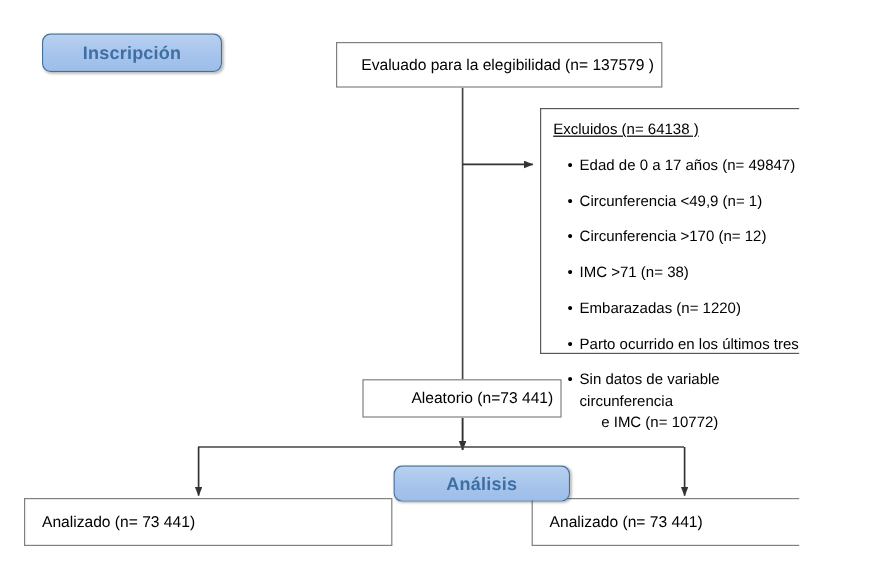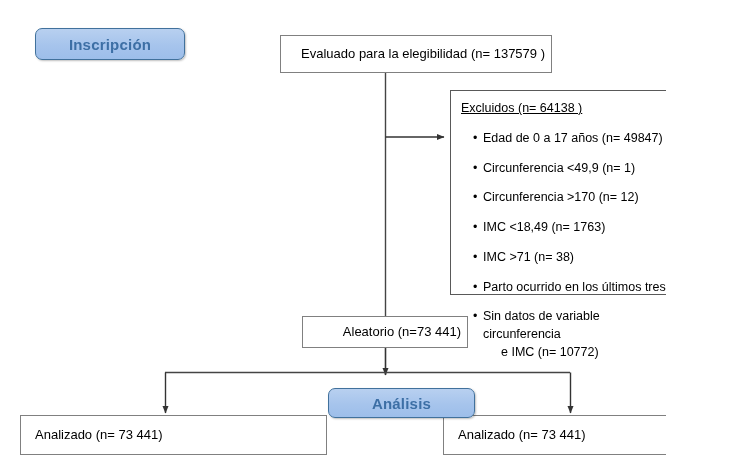--- a/index.html
+++ b/index.html
@@ -184,22 +184,22 @@
     <span class="node-text">Evaluado para la elegibilidad (n= 137579 )</span>
   </div>
 
   <div id="box-excluded" class="node-box">
     <div class="excl-inner">
       <p class="excl-title">Excluidos (n= 64138 )</p>
       <ul class="excl-list">
         <li>Edad de 0 a 17 años (n= 49847)</li>
         <li>Circunferencia &lt;49,9 (n= 1)</li>
         <li>Circunferencia &gt;170 (n= 12)</li>
-        <li>IMC &lt;18,49 (n= 1763)</li>
         <li>IMC &gt;71 (n= 38)</li>
+        <li>Embarazadas (n= 1220)</li>
         <li>
           <span>Parto ocurrido en los últimos tres</span>
         </li>
         <li>
           <span>Sin datos de variable circunferencia</span>
           <span class="wrap2">e IMC (n= 10772)</span>
         </li>
       </ul>
     </div>
   </div>

